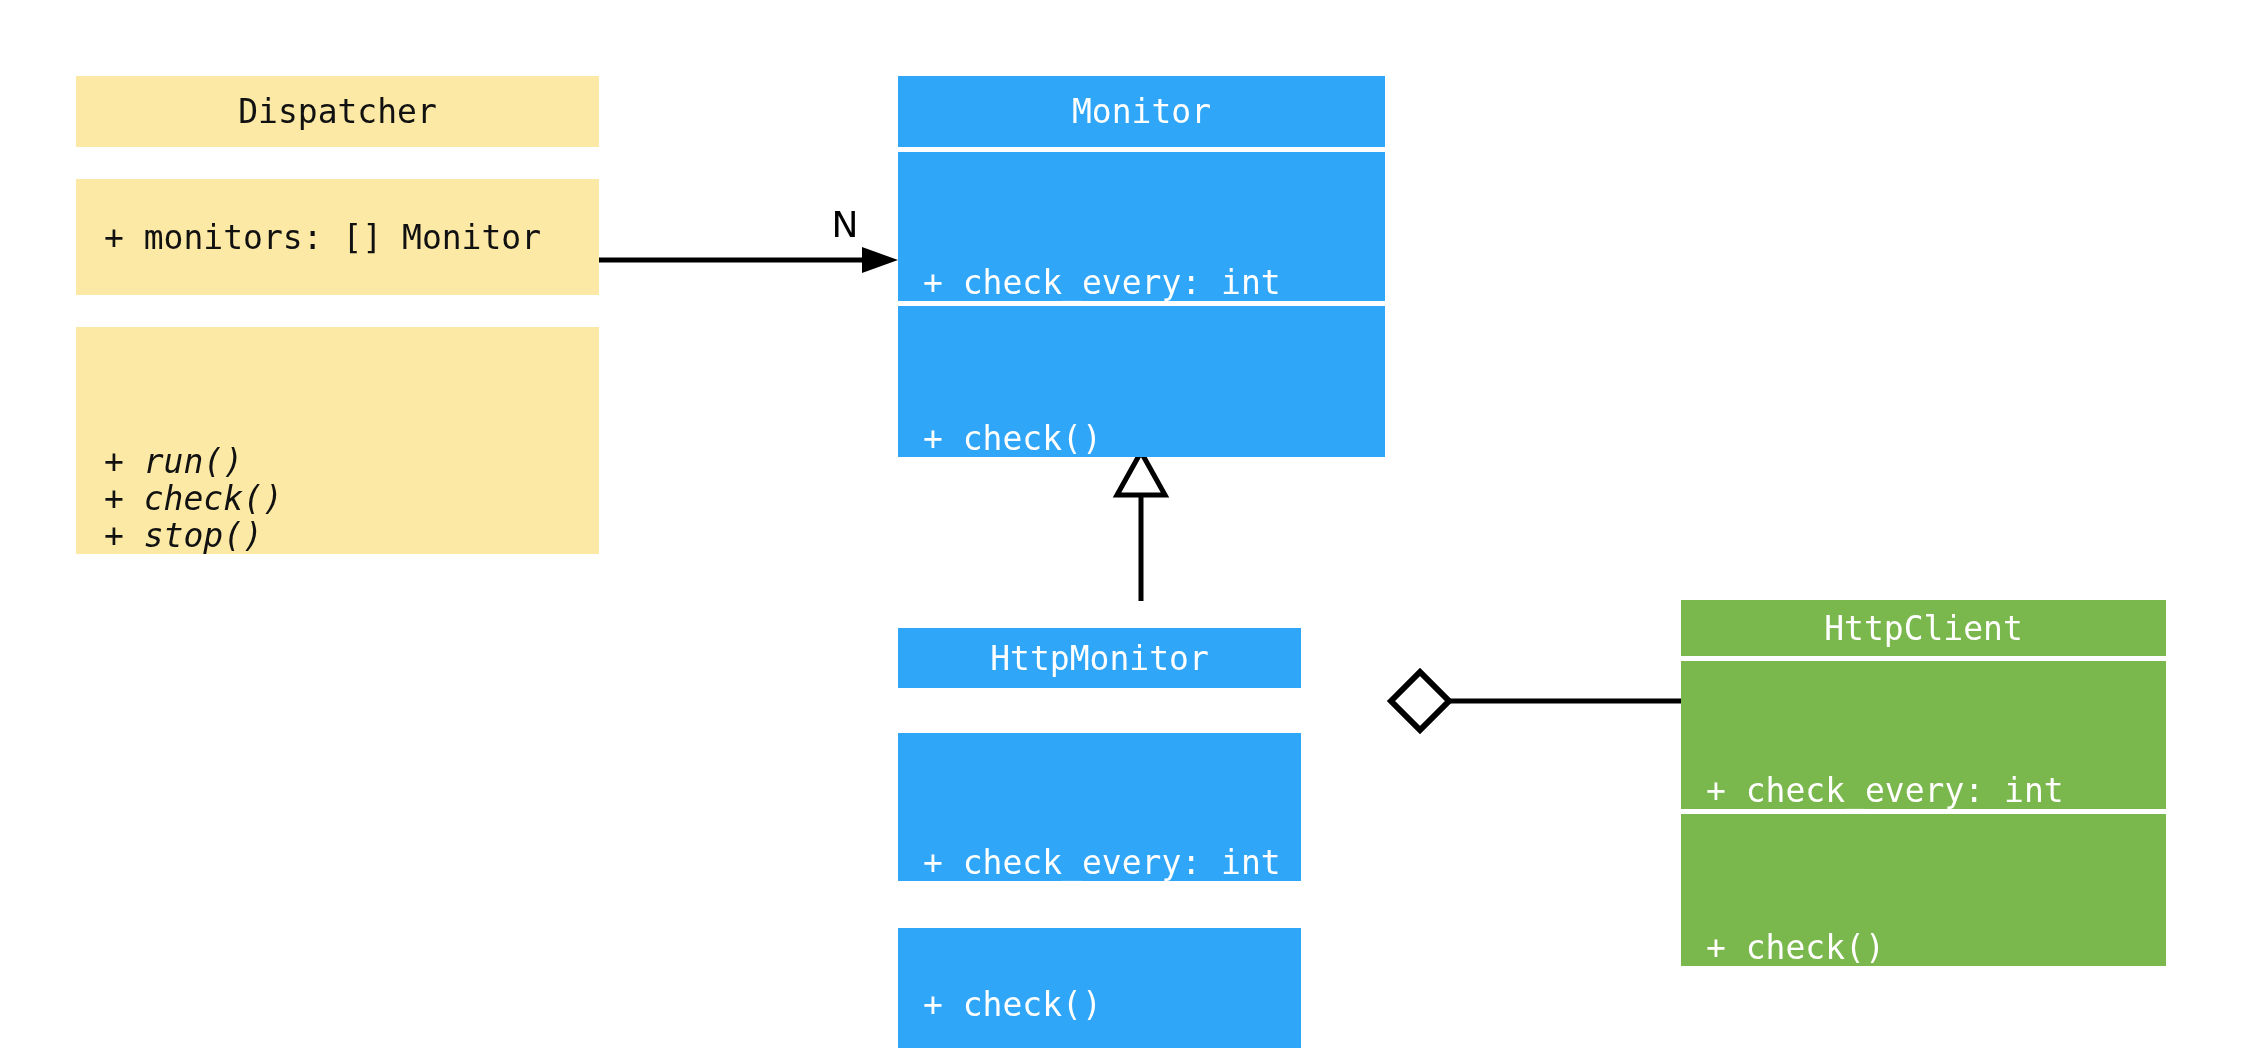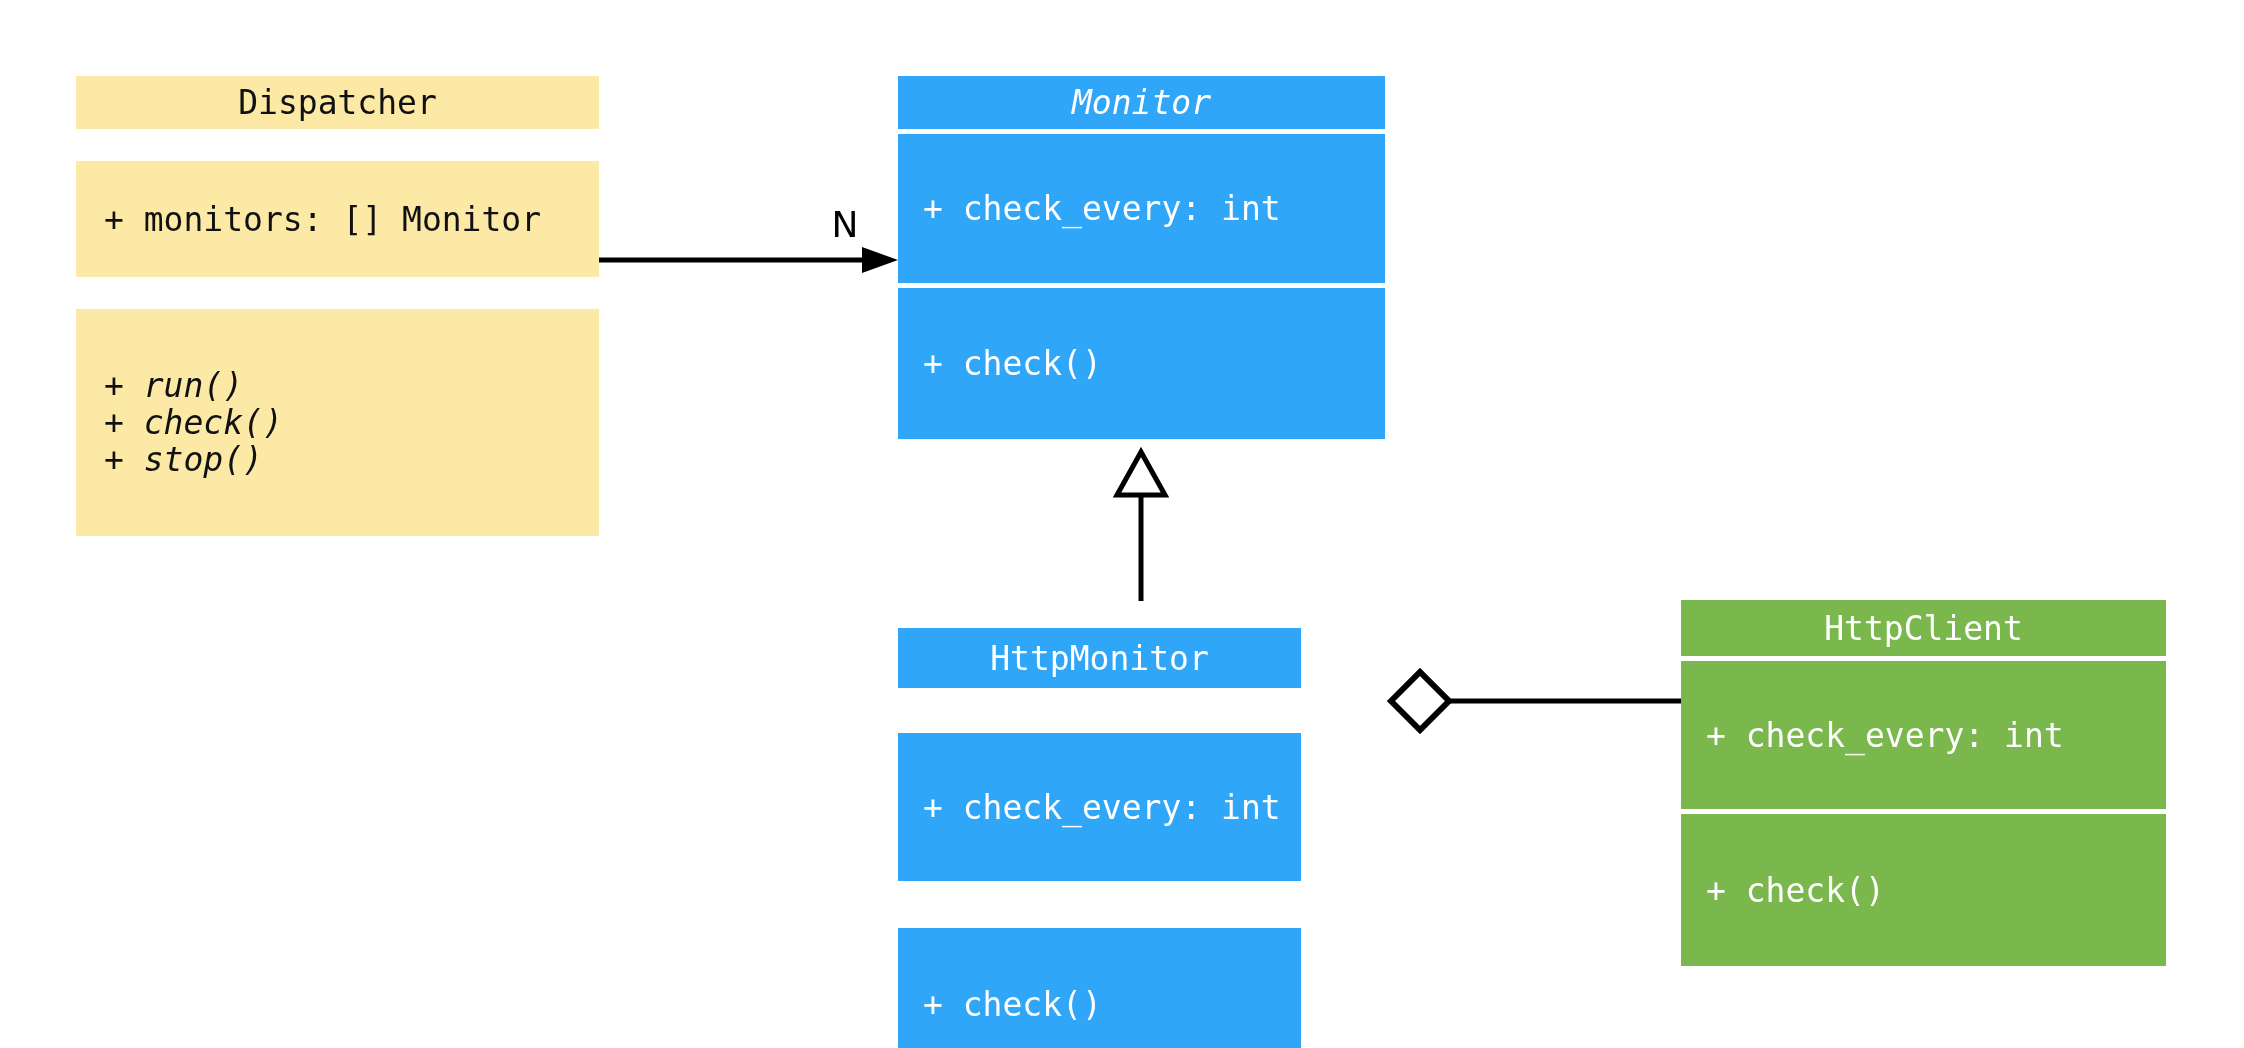--- a/index.html
+++ b/index.html
@@ -27,37 +27,37 @@
     position: absolute;
     display: flex;
     flex-direction: column;
   }
   .compartment {
     box-sizing: border-box;
     color: #ffffff;
     font-size: 33px;
   }
   .comp-title {
-    height: 53px;
+    height: 71px;
     display: flex;
     align-items: center;
     justify-content: center;
   }
   .comp-body {
     display: flex;
     flex-direction: column;
     justify-content: center;
     padding-left: 25px;
     line-height: 37px;
   }
   .fill-yellow { background: #FCE9A5; color: #111111; }
   .fill-blue   { background: #2FA6F8; }
   .fill-green  { background: #7AB84E; }
-  .abstract-title { font-style: italic; }
-  .gap5 { margin-top: 5px; }
+  .abstract-title { }
+  .gap5 { margin-top: 5px; justify-content: flex-end; }
   .gap6 { margin-top: 6px; }
   .gap7 { margin-top: 7px; }
   .dispatcher-pad { padding-left: 28px; margin-top: 32px; }
   .mult-label {
     position: absolute;
     left: 825px;
     top: 206px;
     width: 40px;
     height: 38px;
     line-height: 38px;

